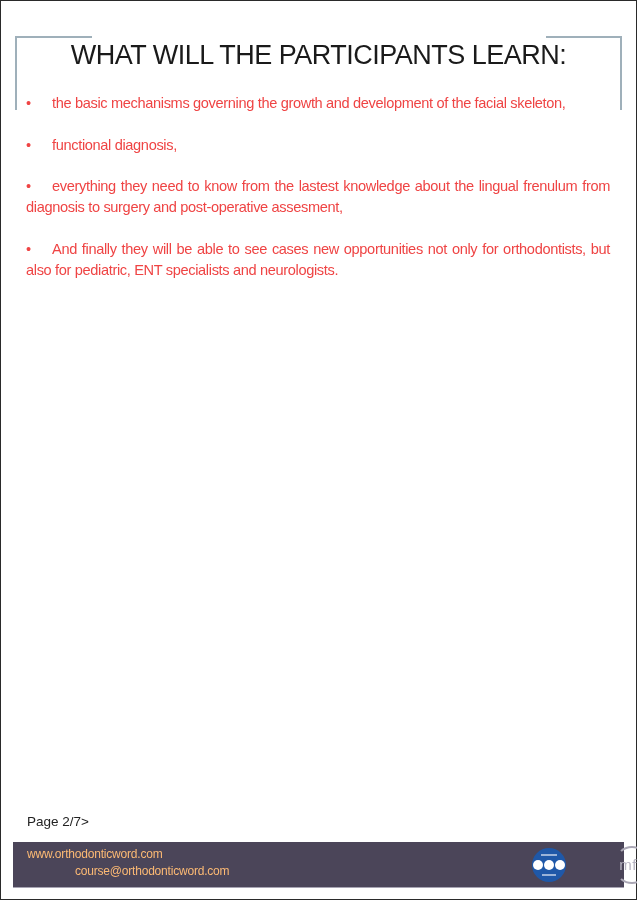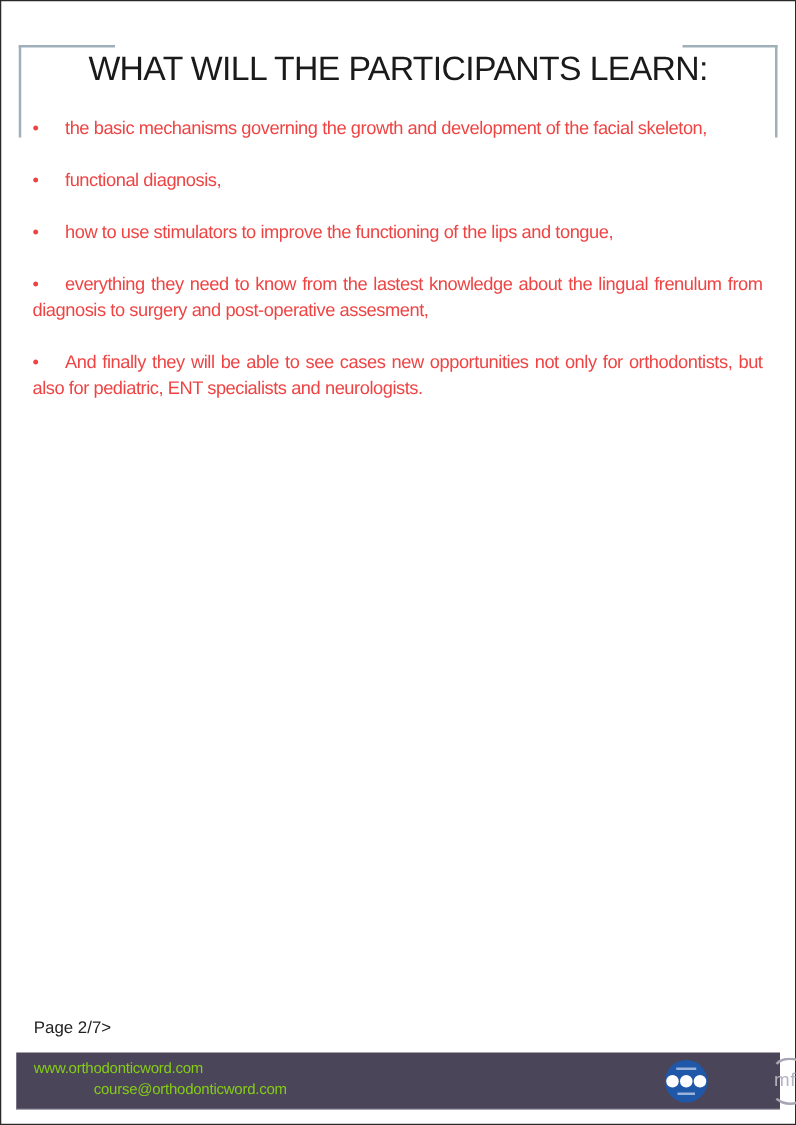--- a/index.html
+++ b/index.html
@@ -44,21 +44,21 @@
       font-size: 13.5px; color: #222;
     }
     .footer {
       position: absolute; left: 13px; top: 842px;
       width: 611px; height: 45px;
       background: #4b4559;
       border-bottom: 1px solid #a7a4b3;
     }
     .footer-link {
       position: absolute; left: 14px;
-      font-size: 12px; color: #84cc16;
+      font-size: 12px; color: #fdba74;
       letter-spacing: -0.2px;
     }
     .footer-web { top: 5px; }
     .footer-email { top: 22px; margin-left: 48px; }
     .logo-institute {
       position: absolute; left: 519px; top: 6px;
       width: 34px; height: 34px;
       border-radius: 50%;
       background: #1f58a8;
       overflow: hidden;
@@ -101,21 +101,20 @@
 <div class="frame-line frame-top-left"></div>
 <div class="frame-line frame-top-right"></div>
 <div class="frame-line frame-left"></div>
 <div class="frame-line frame-right"></div>
 
 <h1 class="title">WHAT WILL THE PARTICIPANTS LEARN:</h1>
 
 <ul class="list">
   <li class="single"><span class="bullet">•</span><span>the basic mechanisms governing the growth and development of the facial skeleton,</span></li>
   <li class="single"><span class="bullet">•</span><span>functional diagnosis,</span></li>
-  <li class="single"><span class="bullet">•</span><span>how to use stimulators to improve the functioning of the lips and tongue,</span></li>
   <li><span class="bullet">•</span><span>everything they need to know from the lastest knowledge about the lingual frenulum  from diagnosis to surgery and post-operative assesment,</span></li>
   <li><span class="bullet">•</span><span>And finally they will be able to see cases new opportunities not only for orthodontists, but also for pediatric, ENT specialists and neurologists.</span></li>
 </ul>
 
 <div class="page-num">Page 2/7&gt;</div>
 
 <div class="footer">
   <div class="footer-link footer-web">www.orthodonticword.com</div>
   <div class="footer-link footer-email">course@orthodonticword.com</div>
   <div class="logo-institute">

